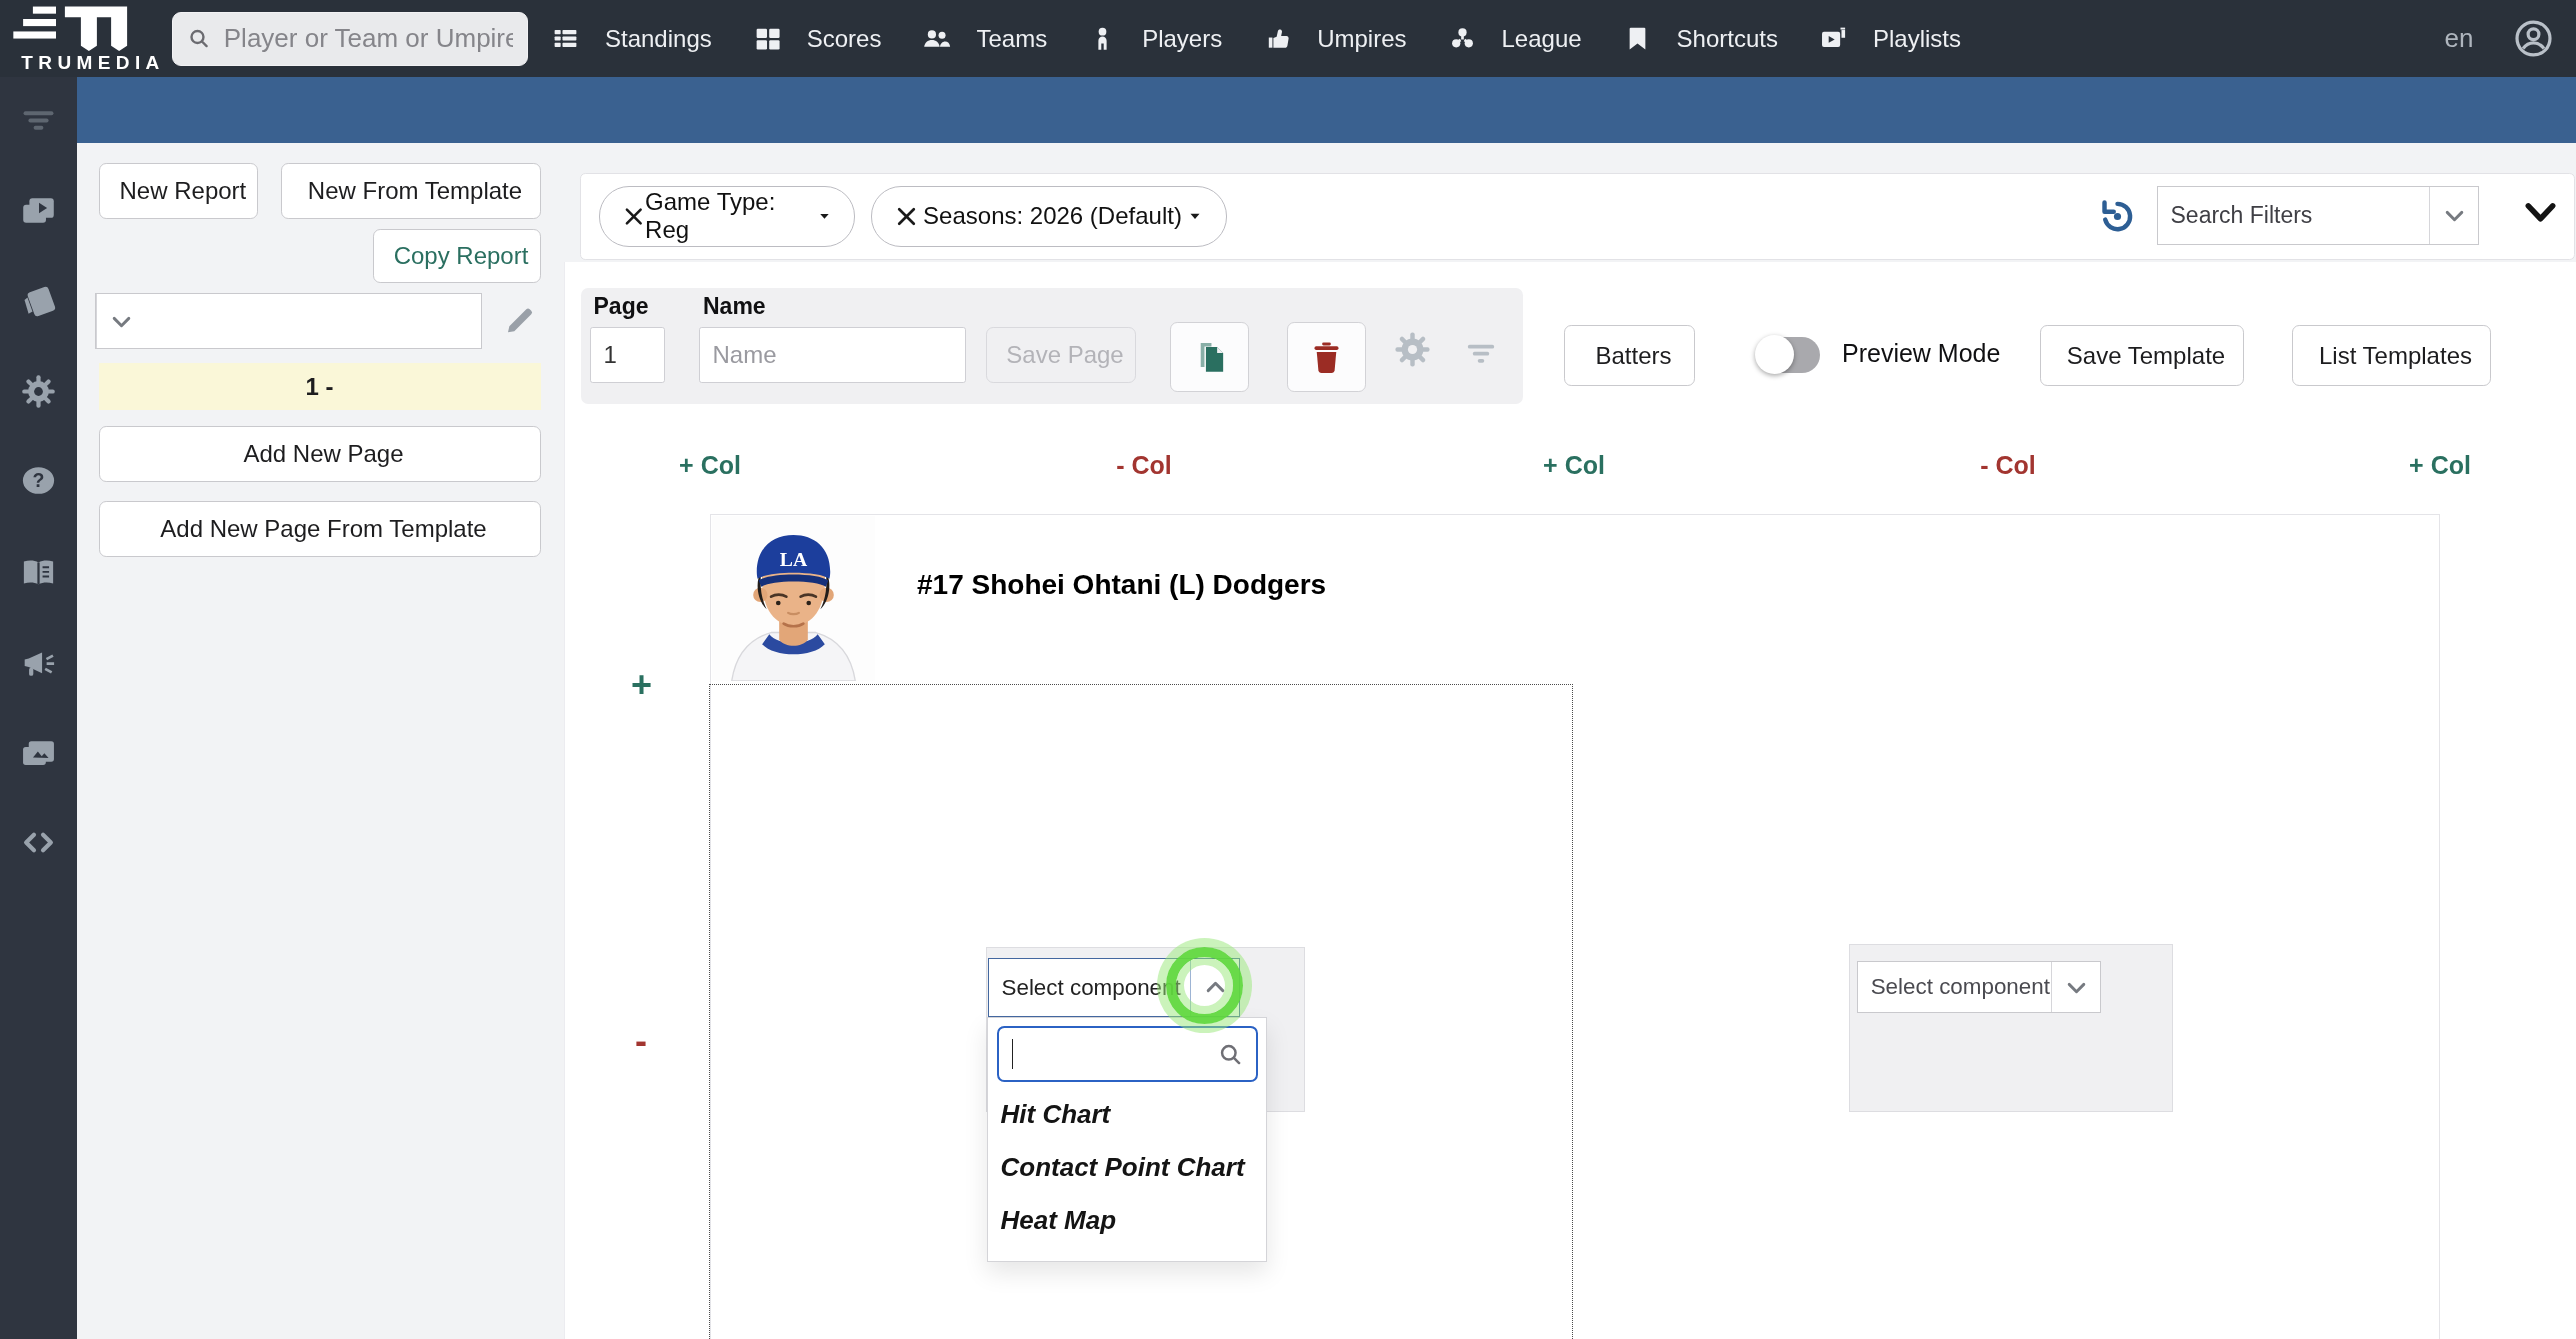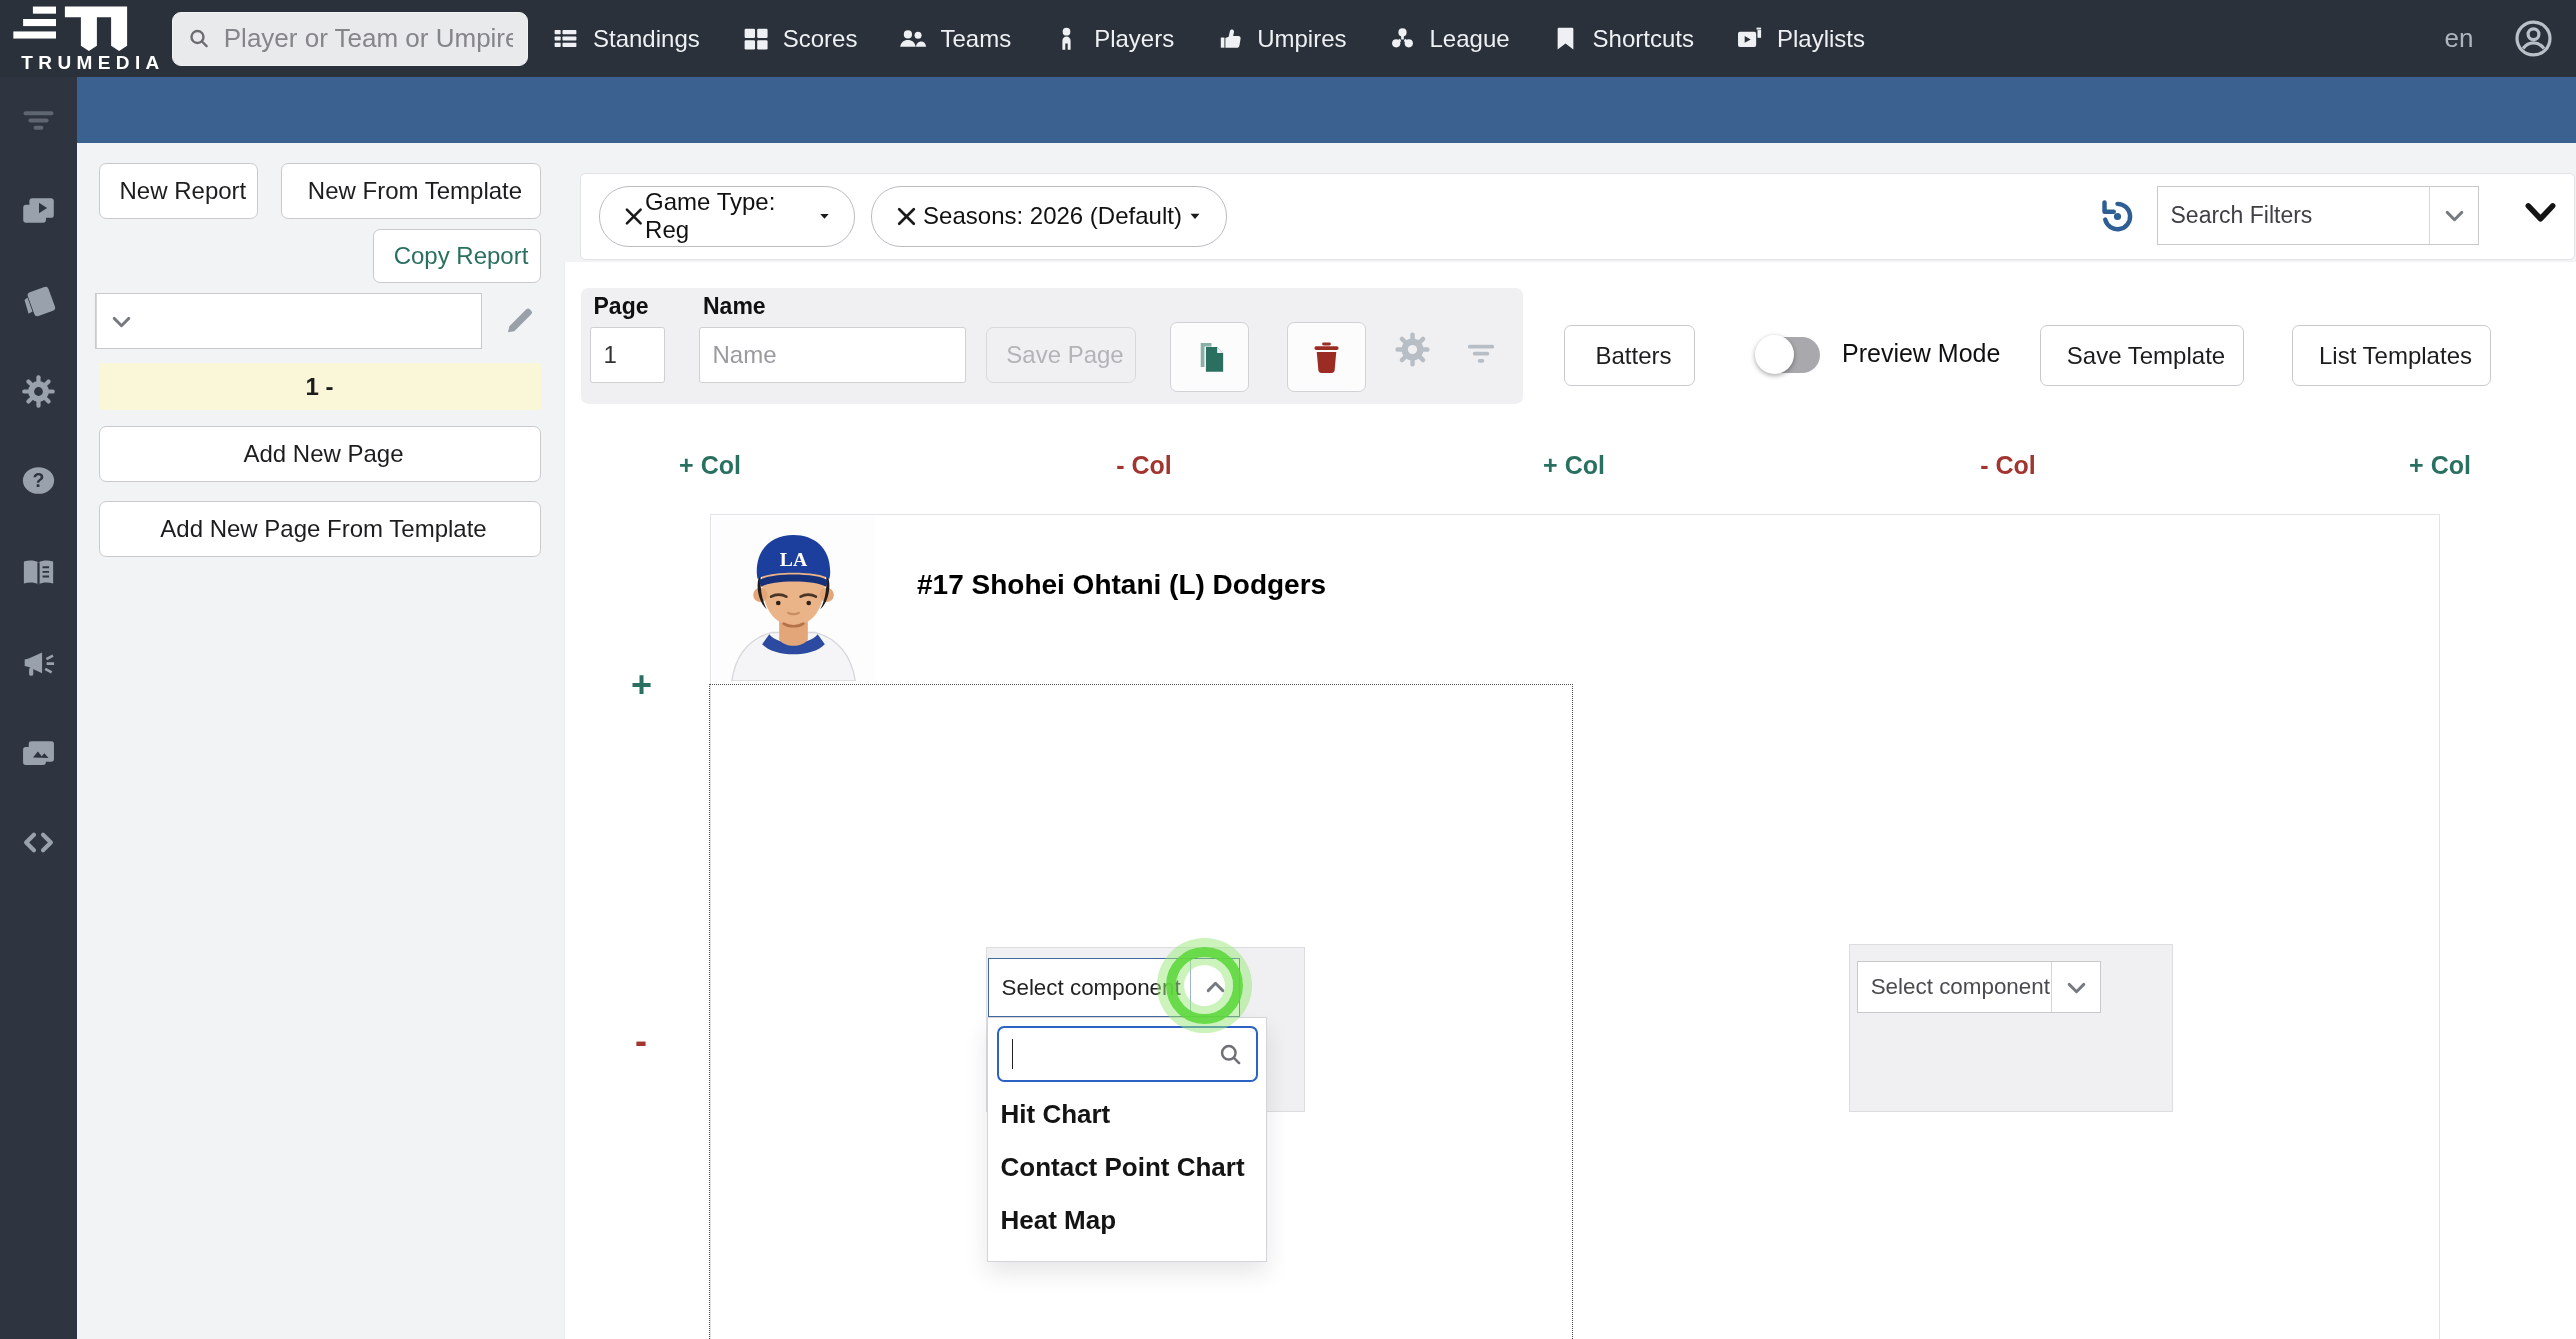--- a/index.html
+++ b/index.html
@@ -12,21 +12,21 @@
   .navbar { position:absolute; left:0; top:0; width:2576px; height:77px; background:#2a313a; z-index:30; }
   .brand { position:absolute; left:12.5px; top:2.7px; width:161px; text-align:center; color:#fff; }
   .brand-name { font-size:19px; font-weight:bold; letter-spacing:5.4px; margin-top:1.8px; }
   .nav-search { position:absolute; left:172px; top:11.6px; width:356px; height:54px; background:#e9eaec;
                 border:1.8px solid #f2f2f4; border-radius:9px; display:flex; align-items:center;
                 gap:12.5px; padding:0 14.3px; box-sizing:border-box; }
   .nav-search input { border:none; background:transparent; outline:none; width:100%;
                       font-size:26px; font-family:inherit; color:#444; }
   .nav-search input::placeholder { color:#85858a; }
   .nav-items { position:absolute; left:551px; top:0; height:77px; display:flex; align-items:center; gap:41px; }
-  .nav-item { display:flex; align-items:center; gap:13px; font-size:24px; color:#eef0f3; cursor:default; }
+  .nav-item { display:flex; align-items:center; gap:25px; font-size:24px; color:#eef0f3; cursor:default; }
   .nav-item svg { width:29px; height:29px; }
   .nav-right { position:absolute; right:21.5px; top:0; height:77px; display:flex; align-items:center; gap:38px; }
   .locale { color:#aeb5bd; font-size:26px; }
   .avatar { width:43px; height:43px; color:#b9c0c8; }
 
   
   .siderail { position:absolute; left:0; top:77px; width:77px; bottom:0; background:#2f3540; z-index:25; }
   .side-icon { position:absolute; left:19px; width:39px; height:39px; color:#99a2ac; }
   .side-icon svg { width:39px; height:39px; }
   .side-icon.dim { color:#5e6670; }
@@ -119,21 +119,21 @@
 
   .dropdown { position:absolute; left:422px; top:755px; width:280px; height:245px; background:#fff;
               border:1.8px solid #d4d4d8; box-shadow:0 10.7px 23px rgba(0,0,0,.10); box-sizing:border-box; z-index:5; }
   .dd-search { position:absolute; left:9px; top:8px; width:261px; height:56px; border:2.7px solid #2b62c4;
                border-radius:7.2px; box-sizing:border-box; display:flex; align-items:center; padding:0 12.5px;
                background:#fff; cursor:text; }
   .caret-bar { width:1.8px; height:30px; background:#222; }
   .dd-search .mag { margin-left:auto; color:#6f6f75; width:27px; height:27px; }
   .dd-options { position:absolute; left:0; top:70px; right:0; }
   .dd-option { height:53px; display:flex; align-items:center; padding:0 12.5px; font-size:26px;
-               font-weight:bold; color:#141414; cursor:pointer; }
+               font-weight:bold; color:#141414; cursor:pointer;font-style:italic; }
 
   .click-ring { position:absolute; left:601px; top:685px; width:77px; height:77px; border-radius:50%;
                 border:10.7px solid rgba(97,216,63,.95); box-sizing:border-box;
                 box-shadow:0 0 0 9px rgba(151,232,120,.5), inset 0 0 0 8px rgba(151,232,120,.5);
                 z-index:20; pointer-events:none; }
 </style>
 </head>
 <body>
 
 <header class="navbar">

